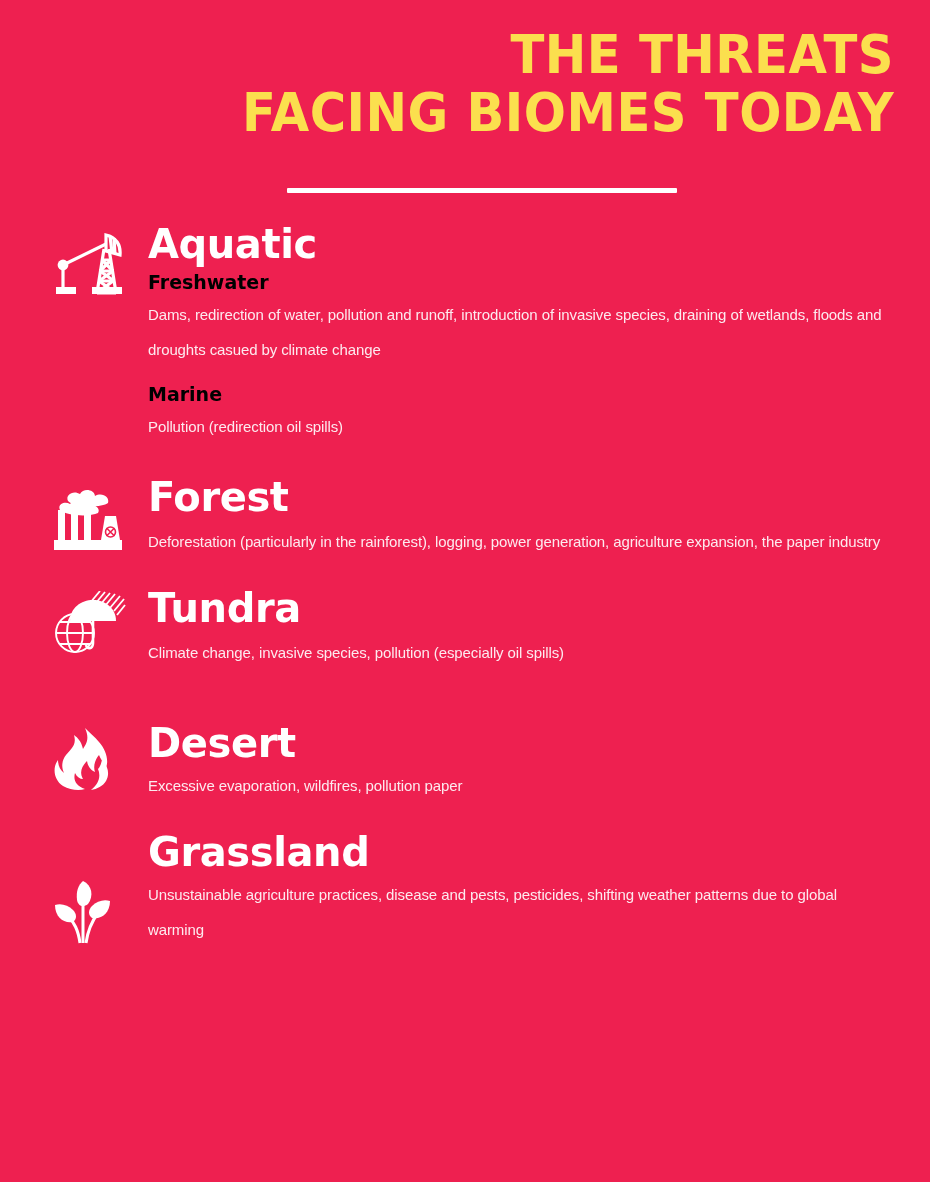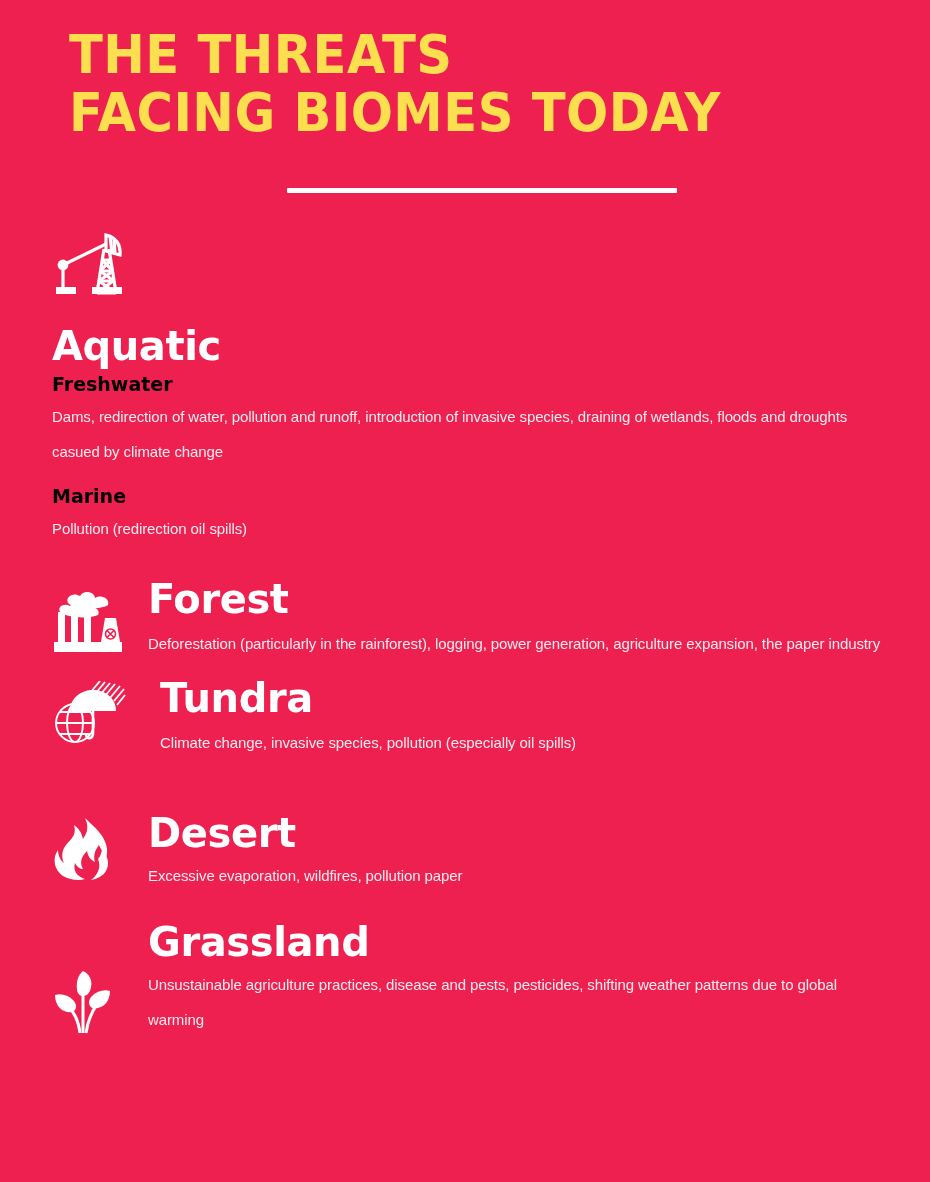--- a/index.html
+++ b/index.html
@@ -18,21 +18,21 @@
     position: relative;
     width: 930px;
     height: 1182px;
     background: #ee2050;
     box-sizing: border-box;
   }
 
   
   .title-block {
     padding-top: 26px;
-    text-align: left;
+    text-align: right;
     margin-left: 33px;
   }
   .title-line {
     color: #fbdf4e;
     font-family: "DejaVu Sans", sans-serif;
     font-weight: bold;
     font-size: 54px;
     line-height: 58px;
     letter-spacing: 0.5px;
     transform: scaleX(0.92);
@@ -102,23 +102,23 @@
     line-height: 35px;
     margin: 0;
     letter-spacing: -0.1px;
   }
   .body-text.loose {
     line-height: 39px;
   }
   .gap-sm { height: 12px; }
 
   
-  .sec-aquatic   { margin-top: 0px; flex-direction: column; }
+  .sec-aquatic   { margin-top: 0px; }
   .sec-forest    { margin-top: 30px; align-items: center; }
-  .sec-tundra    { margin-top: 12px; gap: 12px; }
+  .sec-tundra    { margin-top: 24px; }
   .sec-desert    { margin-top: 48px; }
   .sec-grassland { margin-top: 26px; align-items: flex-end; }
 </style>
 </head>
 <body>
 
 <div class="poster">
 
   <div class="title-block">
     <div class="title-line">THE THREATS</div>

